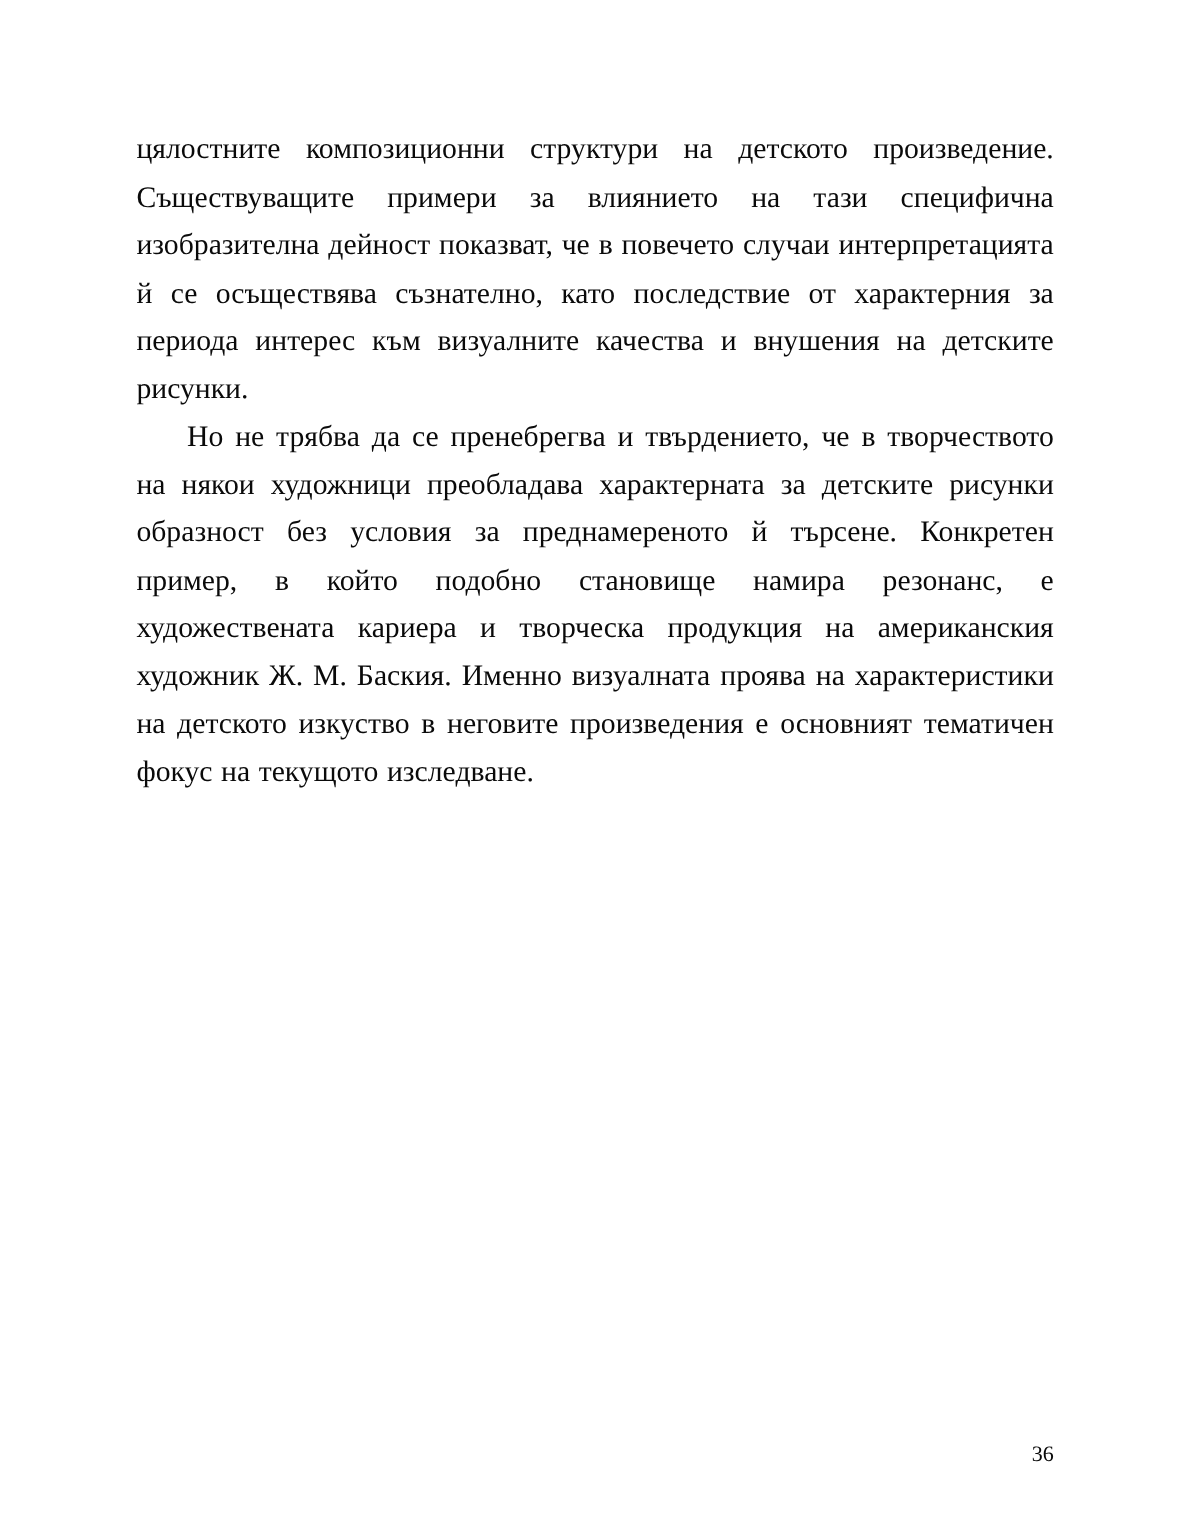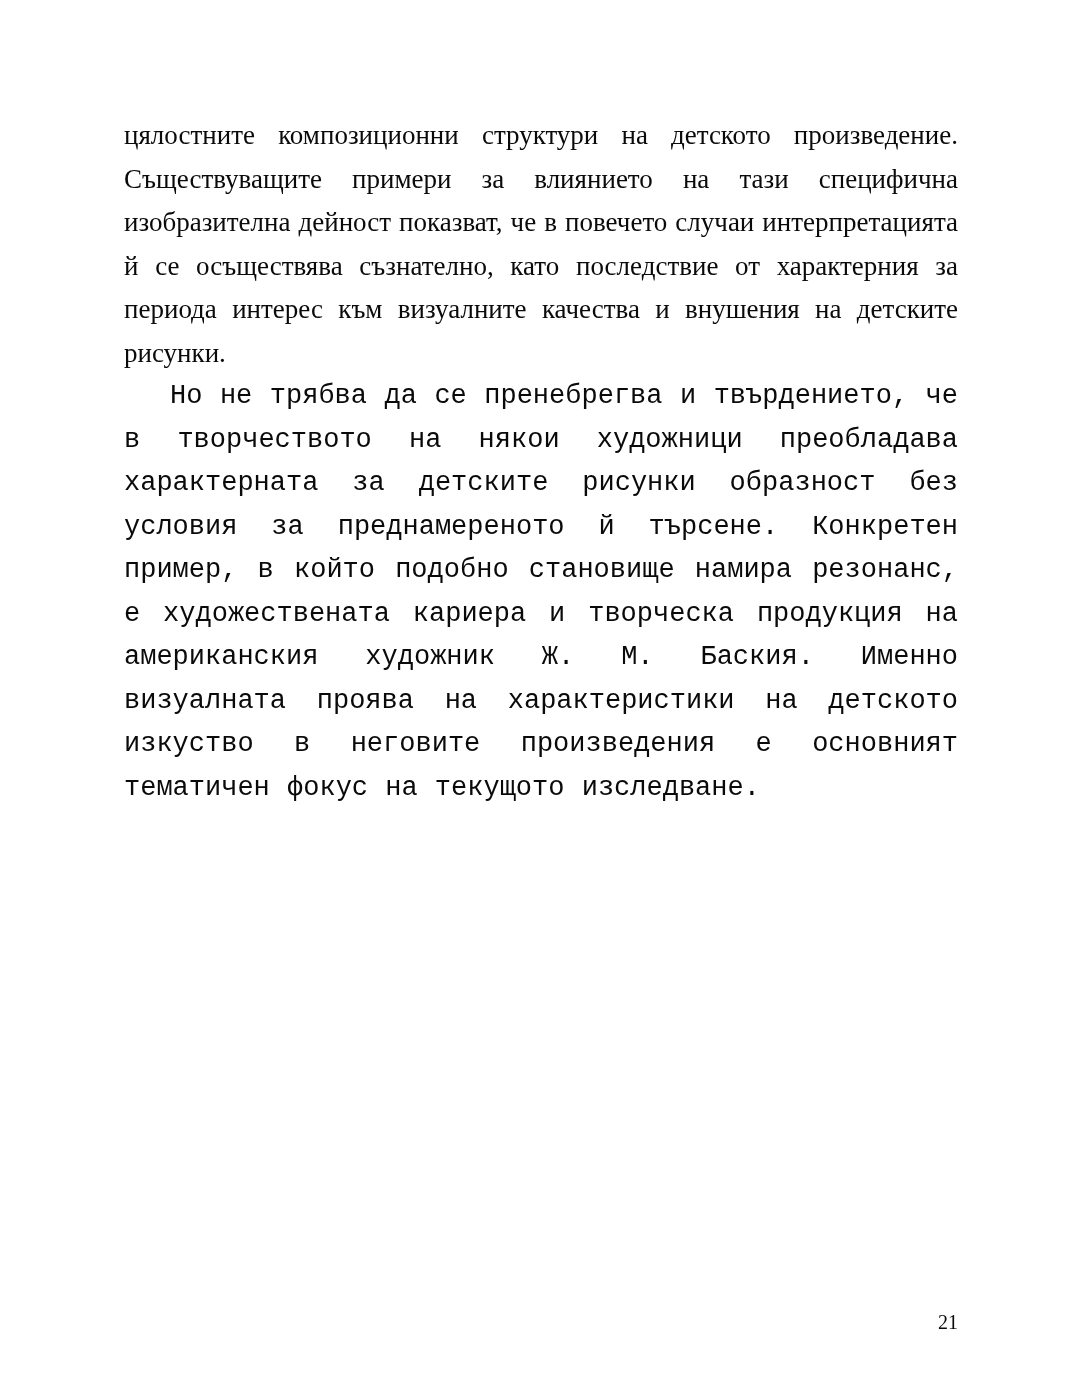--- a/index.html
+++ b/index.html
@@ -30,35 +30,34 @@
   .para {
     font-size: 27px;
     line-height: 43.5px;
     text-align: justify;
     color: #0a0a0a;
     word-spacing: 1px;
   }
 
   .para.indent {
     text-indent: 46px;
-    font-family: Liberation Mono, monospace;
   }
 
   .page-number {
     position: absolute;
     top: 1310px;
     right: 122px;
     font-size: 20px;
     line-height: 24px;
     color: #0a0a0a;
     text-align: right;
   }
 </style>
 </head>
 <body>
 
 <div class="page">
   <div class="page-body">
     <p class="para">цялостните композиционни структури на детското произведение. Съществуващите примери за влиянието на тази специфична изобразителна дейност показват, че в повечето случаи интерпретацията й се осъществява съзнателно, като последствие от характерния за периода интерес към визуалните качества и внушения на детските рисунки.</p>
     <p class="para indent">Но не трябва да се пренебрегва и твърдението, че в творчеството на някои художници преобладава характерната за детските рисунки образност без условия за преднамереното й търсене. Конкретен пример, в който подобно становище намира резонанс, е художествената кариера и творческа продукция на американския художник Ж. М. Баския. Именно визуалната проява на характеристики на детското изкуство в неговите произведения е основният тематичен фокус на текущото изследване.</p>
   </div>
-  <div class="page-number">21</div>
+  <div class="page-number">36</div>
 </div>
 
 </body></html>

